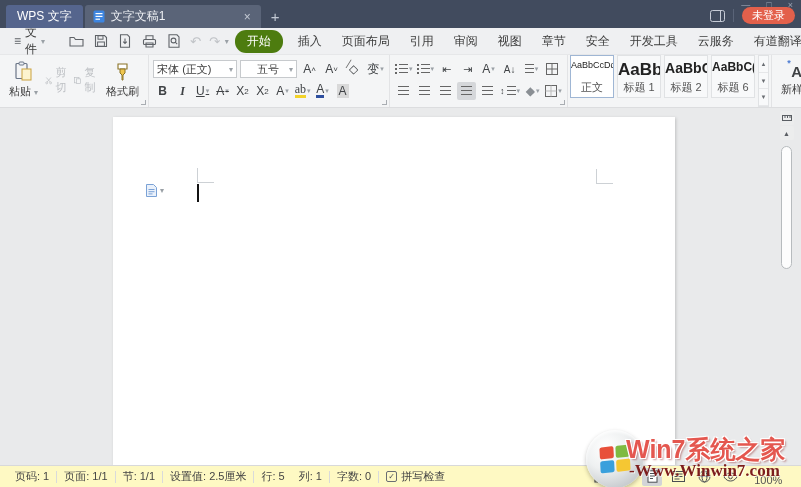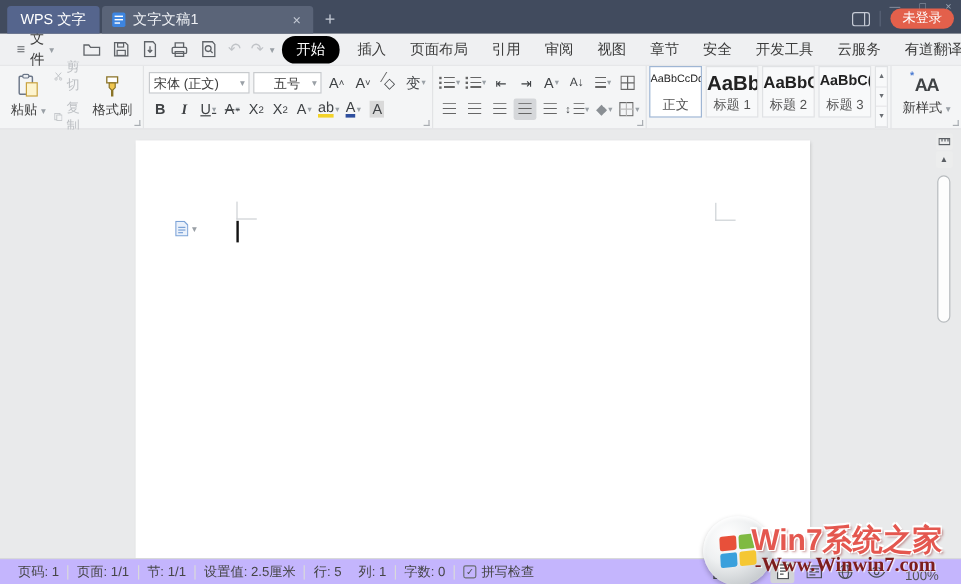--- a/index.html
+++ b/index.html
@@ -21,43 +21,43 @@
 
   
   .menurow { height:27px; background:#eff0f2; display:flex; align-items:center; padding:0 8px; gap:2px; flex:none; border-bottom:1px solid #e6e7e9; }
   .file-menu { display:flex; align-items:center; gap:4px; padding:0 6px; color:#3c3c3c; }
   .glyph { color:#5f6368; }
   .chev { color:#9aa0a6; font-size:8px; }
   .vdiv { width:1px; height:16px; background:#dcdee0; margin:0 5px; }
   .qbtn { padding:2px 4px; display:flex; align-items:center; }
   .undo-redo { font-size:13px; color:#c0c3c7; padding:0 3px; }
   .menu-item { padding:3px 9px; color:#3c3c3c; white-space:nowrap; }
-  .menu-item.active { background:#000000; color:#fff; border-radius:11px; padding:3px 12px; margin:0 4px; }
+  .menu-item.active { background:#4d7c0f; color:#fff; border-radius:11px; padding:3px 12px; margin:0 4px; }
 
   
   .ribbon { height:53px; background:#f4f5f6; border-bottom:1px solid #dcdddf; display:flex; flex:none; }
   .grp { position:relative; border-right:1px solid #e2e3e5; display:flex; align-items:center; padding:3px 4px 5px; }
   .launcher { position:absolute; right:2px; bottom:2px; width:5px; height:5px; border-right:1px solid #a9adb2; border-bottom:1px solid #a9adb2; }
   .bigbtn { display:flex; flex-direction:column; align-items:center; justify-content:center; gap:2px; padding:1px 5px; font-size:11px; color:#3c3c3c; white-space:nowrap; }
-  .smallcol { display:flex; flex-direction:column; justify-content:center; gap:4px; margin:0 2px; }
+  .smallcol { display:flex; flex-direction:row; justify-content:center; gap:4px; margin:0 2px; }
   .smallbtn { display:flex; align-items:center; gap:3px; font-size:11px; }
   .smallbtn.disabled { color:#bcbfc3; }
   .tworow { display:flex; flex-direction:column; gap:4px; justify-content:center; }
   .rrow { display:flex; align-items:center; gap:1px; }
   .combo { background:#fff; border:1px solid #c7cacd; height:18px; display:flex; align-items:center; font-size:11px; color:#3c3c3c; padding:0 3px; justify-content:space-between; }
   .combo .chev { margin-left:4px; }
   .rbtn { min-width:19px; height:18px; display:flex; align-items:center; justify-content:center; font-size:12px; color:#3f4245; padding:0 1px; border-radius:2px; }
   .rbtn.pressed { background:#d5d7da; }
   .rbtn .chev { font-size:7px; margin-left:1px; }
   .bB { font-weight:bold; }
   .bI { font-style:italic; font-family:"Liberation Serif",serif; font-weight:bold; }
   .bU { text-decoration:underline; }
   .bStrike { text-decoration:line-through; }
   .supsub sup,.supsub sub { font-size:8px; }
-  .hl { border-bottom:3px solid #f3d32a; line-height:11px; }
+  .hl { border-bottom:3px solid #f3d32a; line-height:11px;font-family:Liberation Serif, serif; }
   .fc { border-bottom:3px solid #2e4f9e; line-height:11px; }
   .shade { background:#d9d9d9; padding:0 2px; }
   .growA i,.shrinkA i { font-style:normal; font-size:8px; vertical-align:super; }
   .clearfmt { position:relative; }
   .clearfmt em { position:absolute; left:4px; top:-3px; font-style:normal; color:#666; }
   .dots { display:inline-block; width:2px; height:2px; background:#666; box-shadow:0 4px 0 0 #666,0 8px 0 0 #666; margin-top:-8px; }
   .lines { display:inline-block; width:9px; height:10px; background:repeating-linear-gradient(to bottom,#666 0 1px,transparent 1px 4px); margin-left:2px; }
   .al { display:inline-block; width:11px; height:10px; background:repeating-linear-gradient(to bottom,#666 0 1px,transparent 1px 4px); }
   .sorttxt { font-size:10px; color:#3f4245; }
   .styles-strip { display:flex; align-items:stretch; gap:3px; padding:0 2px; }
@@ -80,21 +80,21 @@
   .crop { position:absolute; width:17px; height:15px; border-left:1px solid #cdd1d5; border-bottom:1px solid #cdd1d5; }
   .crop-tl { left:84px; top:51px; }
   .crop-tr { left:483px; top:52px; }
   .caret { position:absolute; left:84px; top:67px; width:2px; height:18px; background:#131313; }
   .floatie { position:absolute; left:33px; top:67px; display:flex; align-items:center; gap:3px; }
   .scrollbar { position:absolute; right:7px; top:3px; bottom:0; width:15px; display:flex; flex-direction:column; align-items:center; }
   .sc-btn { width:14px; height:14px; display:flex; align-items:center; justify-content:center; margin-bottom:1px; color:#5a5e63; font-size:7px; background:#eceded; border-radius:2px; }
   .thumb { width:11px; height:123px; margin-top:5px; background:#fdfdfd; border:1px solid #b7bbbe; border-radius:7px; }
 
   
-  .statusbar { height:22px; background:#c4b5fd; border-top:1px solid #d8d9da; display:flex; align-items:center; font-size:11px; color:#454545; padding:0 8px; flex:none; white-space:nowrap; }
+  .statusbar { height:22px; background:#fef9c3; border-top:1px solid #d8d9da; display:flex; align-items:center; font-size:11px; color:#454545; padding:0 8px; flex:none; white-space:nowrap; }
   .st-item { padding:0 7px; }
   .st-sep { width:1px; height:12px; background:#d9dadb; }
   .spell { display:flex; align-items:center; gap:4px; padding:0 7px; }
   .checkbox { width:11px; height:11px; border:1px solid #6a6e73; border-radius:2px; display:flex; align-items:center; justify-content:center; font-size:8px; color:#4a4e53; line-height:9px; }
   .view-cluster { display:flex; align-items:flex-end; gap:6px; margin-left:138px; }
   .sbtn { width:20px; height:18px; display:flex; align-items:center; justify-content:center; border-radius:2px; }
   .sbtn.active { background:#d2d4d7; }
   .zoom-val { margin-left:8px; color:#555; }
 
   
@@ -391,21 +391,21 @@
       <div class="style-card">
         <div class="sc-prev p1">AaBb</div>
         <div class="sc-name">标题 1</div>
       </div>
       <div class="style-card">
         <div class="sc-prev p2">AaBbC(</div>
         <div class="sc-name">标题 2</div>
       </div>
       <div class="style-card">
         <div class="sc-prev p3">AaBbC(</div>
-        <div class="sc-name">标题 3</div>
+        <div class="sc-name">标题 6</div>
       </div>
       <div class="gal-scroll">
         <span>▲</span>
         <span>▼</span>
         <span>▼</span>
       </div>
     </div>
 
     <div class="grp">
       <div class="bigbtn">

